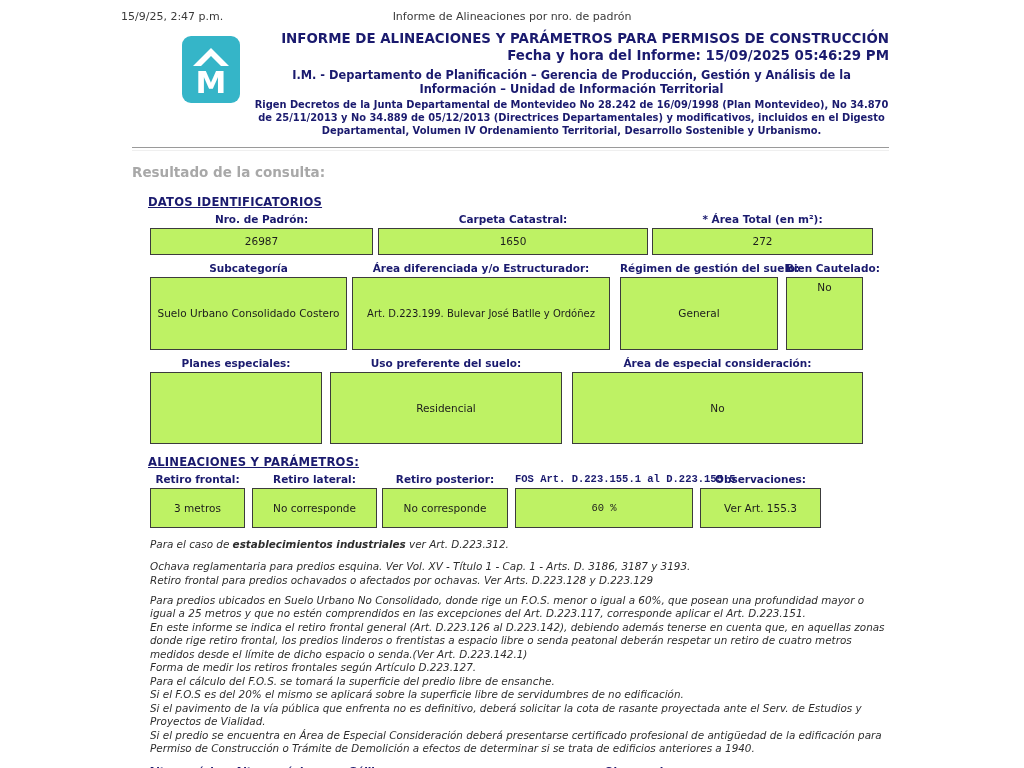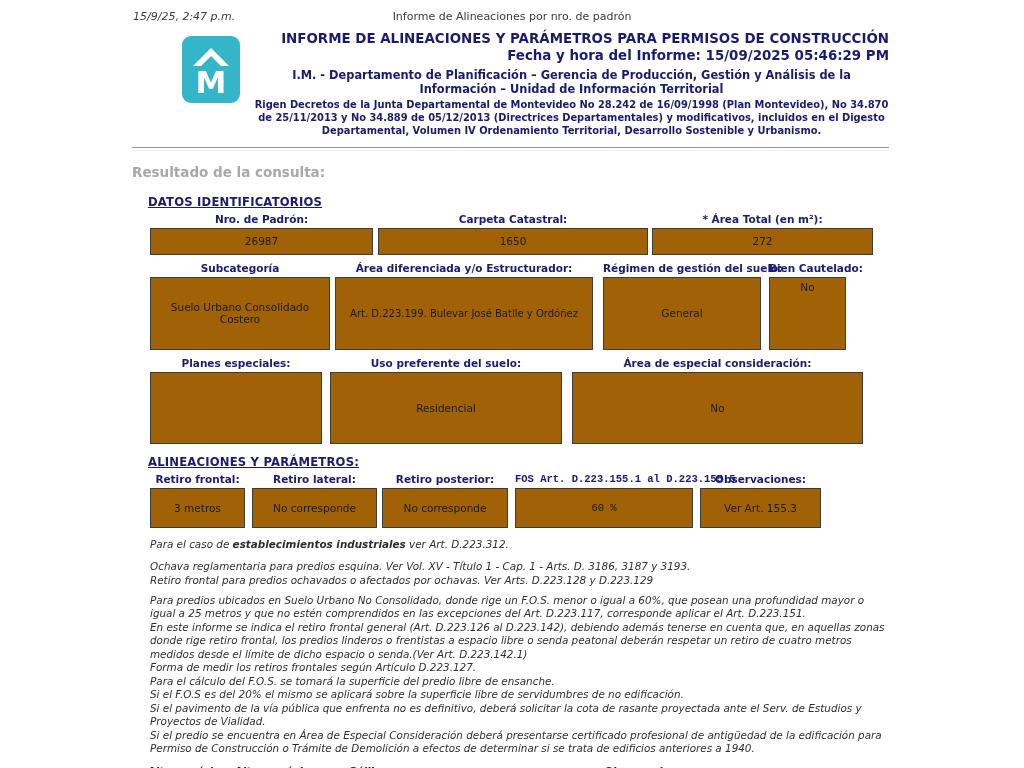--- a/index.html
+++ b/index.html
@@ -2,21 +2,21 @@
 <html><head>
 <meta charset="utf-8">
 <style>
   html,body{margin:0;padding:0;background:#fff;}
   body{width:1024px;height:768px;position:relative;overflow:hidden;
        font-family:"DejaVu Sans","Liberation Sans",sans-serif;color:#1c1c1c;}
 
   
   .print-header{position:absolute;top:10px;left:0;width:1024px;height:16px;
                 font-size:11px;color:#3a3a3a;}
-  .ph-date{position:absolute;left:133px;top:0;font-style:italic;}
+  .ph-date{position:absolute;left:121px;top:0;}
   .ph-title{position:absolute;left:50%;transform:translateX(-50%);top:0;}
 
   .content{position:absolute;left:132px;top:30px;width:757px;}
 
   
   .masthead{display:flex;align-items:flex-start;}
   .logo{margin-left:50px;margin-top:6px;flex:0 0 auto;}
   .titles{flex:1;text-align:center;color:#1a1a6e;padding-left:14px;}
   .t1{font-size:13.4px;font-weight:bold;line-height:1.3;text-align:right;}
   .t2{font-size:11.4px;font-weight:bold;line-height:1.25;margin-top:3px;
@@ -29,21 +29,21 @@
   .result{color:#a8a8a8;font-weight:bold;font-size:13.5px;margin:13px 0 0 0;}
 
   .sec{color:#1a1a6e;font-weight:bold;font-size:11.6px;text-decoration:underline;
        margin:15px 0 4px 16px;letter-spacing:.2px;}
   .sec.alin{margin-top:11px;}
 
   .row{display:flex;margin-left:18px;align-items:flex-end;}
   .col{display:flex;flex-direction:column;flex:0 0 auto;}
   .lbl{color:#1a1a6e;font-weight:bold;font-size:10.5px;text-align:center;
        margin-bottom:3px;white-space:nowrap;}
-  .box{border:1px solid #3c3c3c;box-sizing:border-box;background:#a16207;
+  .box{border:1px solid #3c3c3c;box-sizing:border-box;background:#bef264;
        display:flex;align-items:center;justify-content:center;
        font-size:10.5px;color:#1c1c1c;text-align:center;padding:1px 2px;}
   .box.fs10{font-size:10px;}
   .box.vtop{align-items:flex-start;padding-top:3px;}
   .h27{height:27px;} .h73{height:73px;} .h72{height:72px;} .h40{height:40px;}
 
   .notes{margin:10px 0 0 18px;font-style:italic;font-size:10.4px;color:#2d2d2d;line-height:1.3;}
   .notes p{margin:0 0 9px 0;}
   .notes p.tight{margin-bottom:6px;}
   .nline{display:block;}
@@ -91,21 +91,21 @@
       <div class="lbl">Carpeta Catastral:</div>
       <div class="box h27">1650</div>
     </div>
     <div class="col" style="width:221px;">
       <div class="lbl">* Área Total (en m²):</div>
       <div class="box h27">272</div>
     </div>
   </div>
 
   <div class="row" style="margin-top:7px;">
-    <div class="col" style="width:180px;margin-right:5px;">
+    <div class="col" style="width:197px;margin-right:5px;">
       <div class="lbl">Subcategoría</div>
       <div class="box h73">Suelo Urbano Consolidado Costero</div>
     </div>
     <div class="col" style="width:258px;margin-right:10px;">
       <div class="lbl">Área diferenciada y/o Estructurador:</div>
       <div class="box h73 fs10">Art. D.223.199. Bulevar José Batlle y Ordóñez</div>
     </div>
     <div class="col" style="width:158px;margin-right:8px;">
       <div class="lbl">Régimen de gestión del suelo:</div>
       <div class="box h73">General</div>

